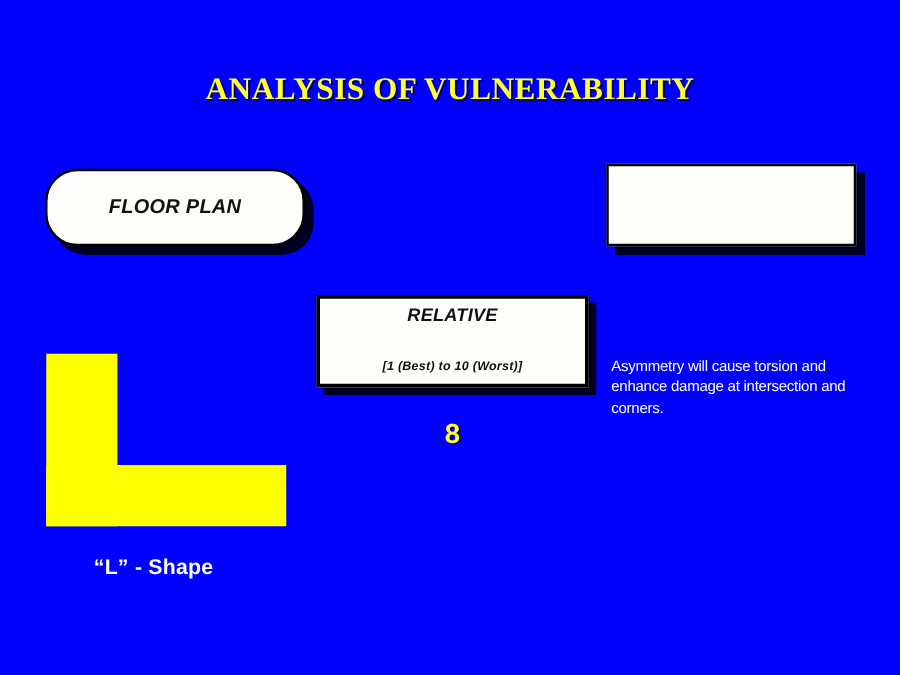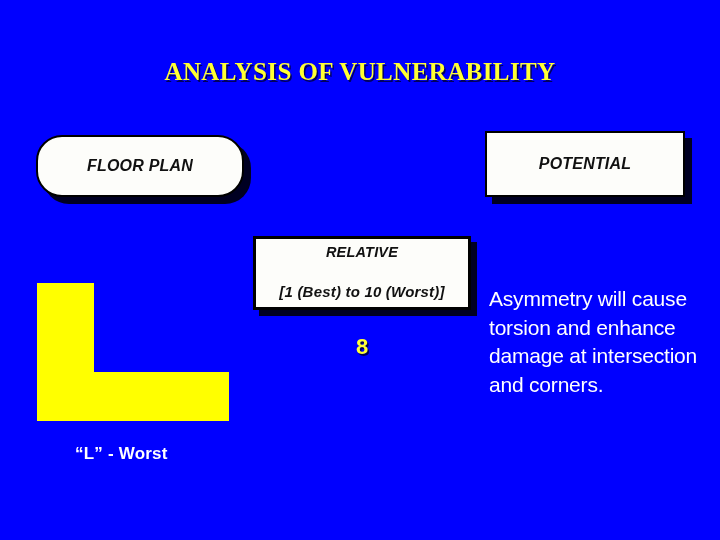--- a/index.html
+++ b/index.html
@@ -73,21 +73,21 @@
     width: 218px;
     height: 74px;
     border-width: 3px;
     box-shadow: 6px 6px 0 #000022;
   }
   #box-relative-vulnerability .label {
     font-size: 14.5px;
     line-height: 1.35;
   }
   #box-relative-vulnerability .label .sub {
-    font-size: 15px;
+    font-size: 10px;
   }
 
   
   #score {
     position: absolute;
     left: 253px;
     top: 334px;
     width: 218px;
     text-align: center;
     font-family: "Liberation Sans", sans-serif;
@@ -97,21 +97,21 @@
     text-shadow: 1.5px 1.5px 0 rgba(0,0,40,0.8);
   }
 
   
   #problem-text {
     position: absolute;
     left: 489px;
     top: 285px;
     width: 215px;
     font-family: "Liberation Sans", sans-serif;
-    font-size: 21px;
+    font-size: 12px;
     color: #ffffff;
     line-height: 1.36;
     letter-spacing: -0.2px;
   }
 
   
   #l-shape {
     position: absolute;
     left: 37px;
     top: 283px;
@@ -155,36 +155,36 @@
 <div id="slide">
 
   <div id="title">ANALYSIS OF VULNERABILITY</div>
 
   <div class="hdr-box" id="box-floor-plan">
     <div class="label">FLOOR PLAN</div>
   </div>
 
   <div class="hdr-box" id="box-potential-problems">
     <div class="label">
-      <span>POTENTIAL</span><br>
+      <br>
     </div>
   </div>
 
   <div class="hdr-box" id="box-relative-vulnerability">
     <div class="label">
       <span>RELATIVE</span><br>
       <br>
       <span class="sub">[1 (Best) to 10 (Worst)]</span>
     </div>
   </div>
 
   <div id="score">8</div>
 
   <div id="problem-text">Asymmetry will cause torsion and enhance damage at intersection and corners.</div>
 
   <div id="l-shape">
     <div class="seg-vert"></div>
     <div class="seg-horz"></div>
   </div>
 
-  <div id="l-shape-caption">“L” - Worst</div>
+  <div id="l-shape-caption">“L” - Shape</div>
 
 </div>
 
 </body></html>

